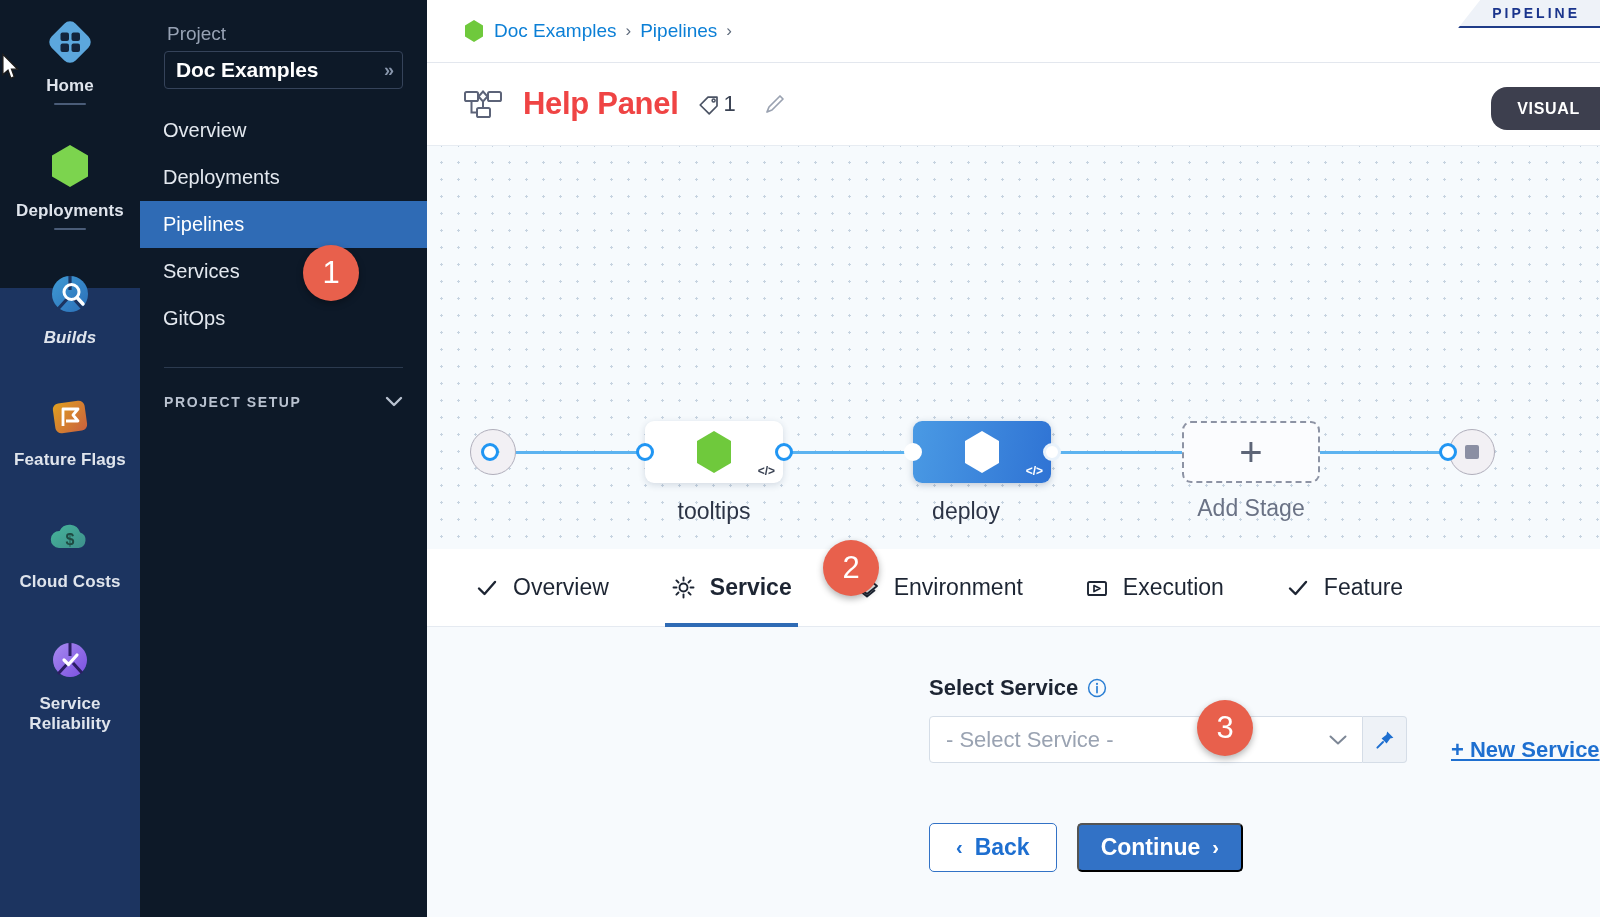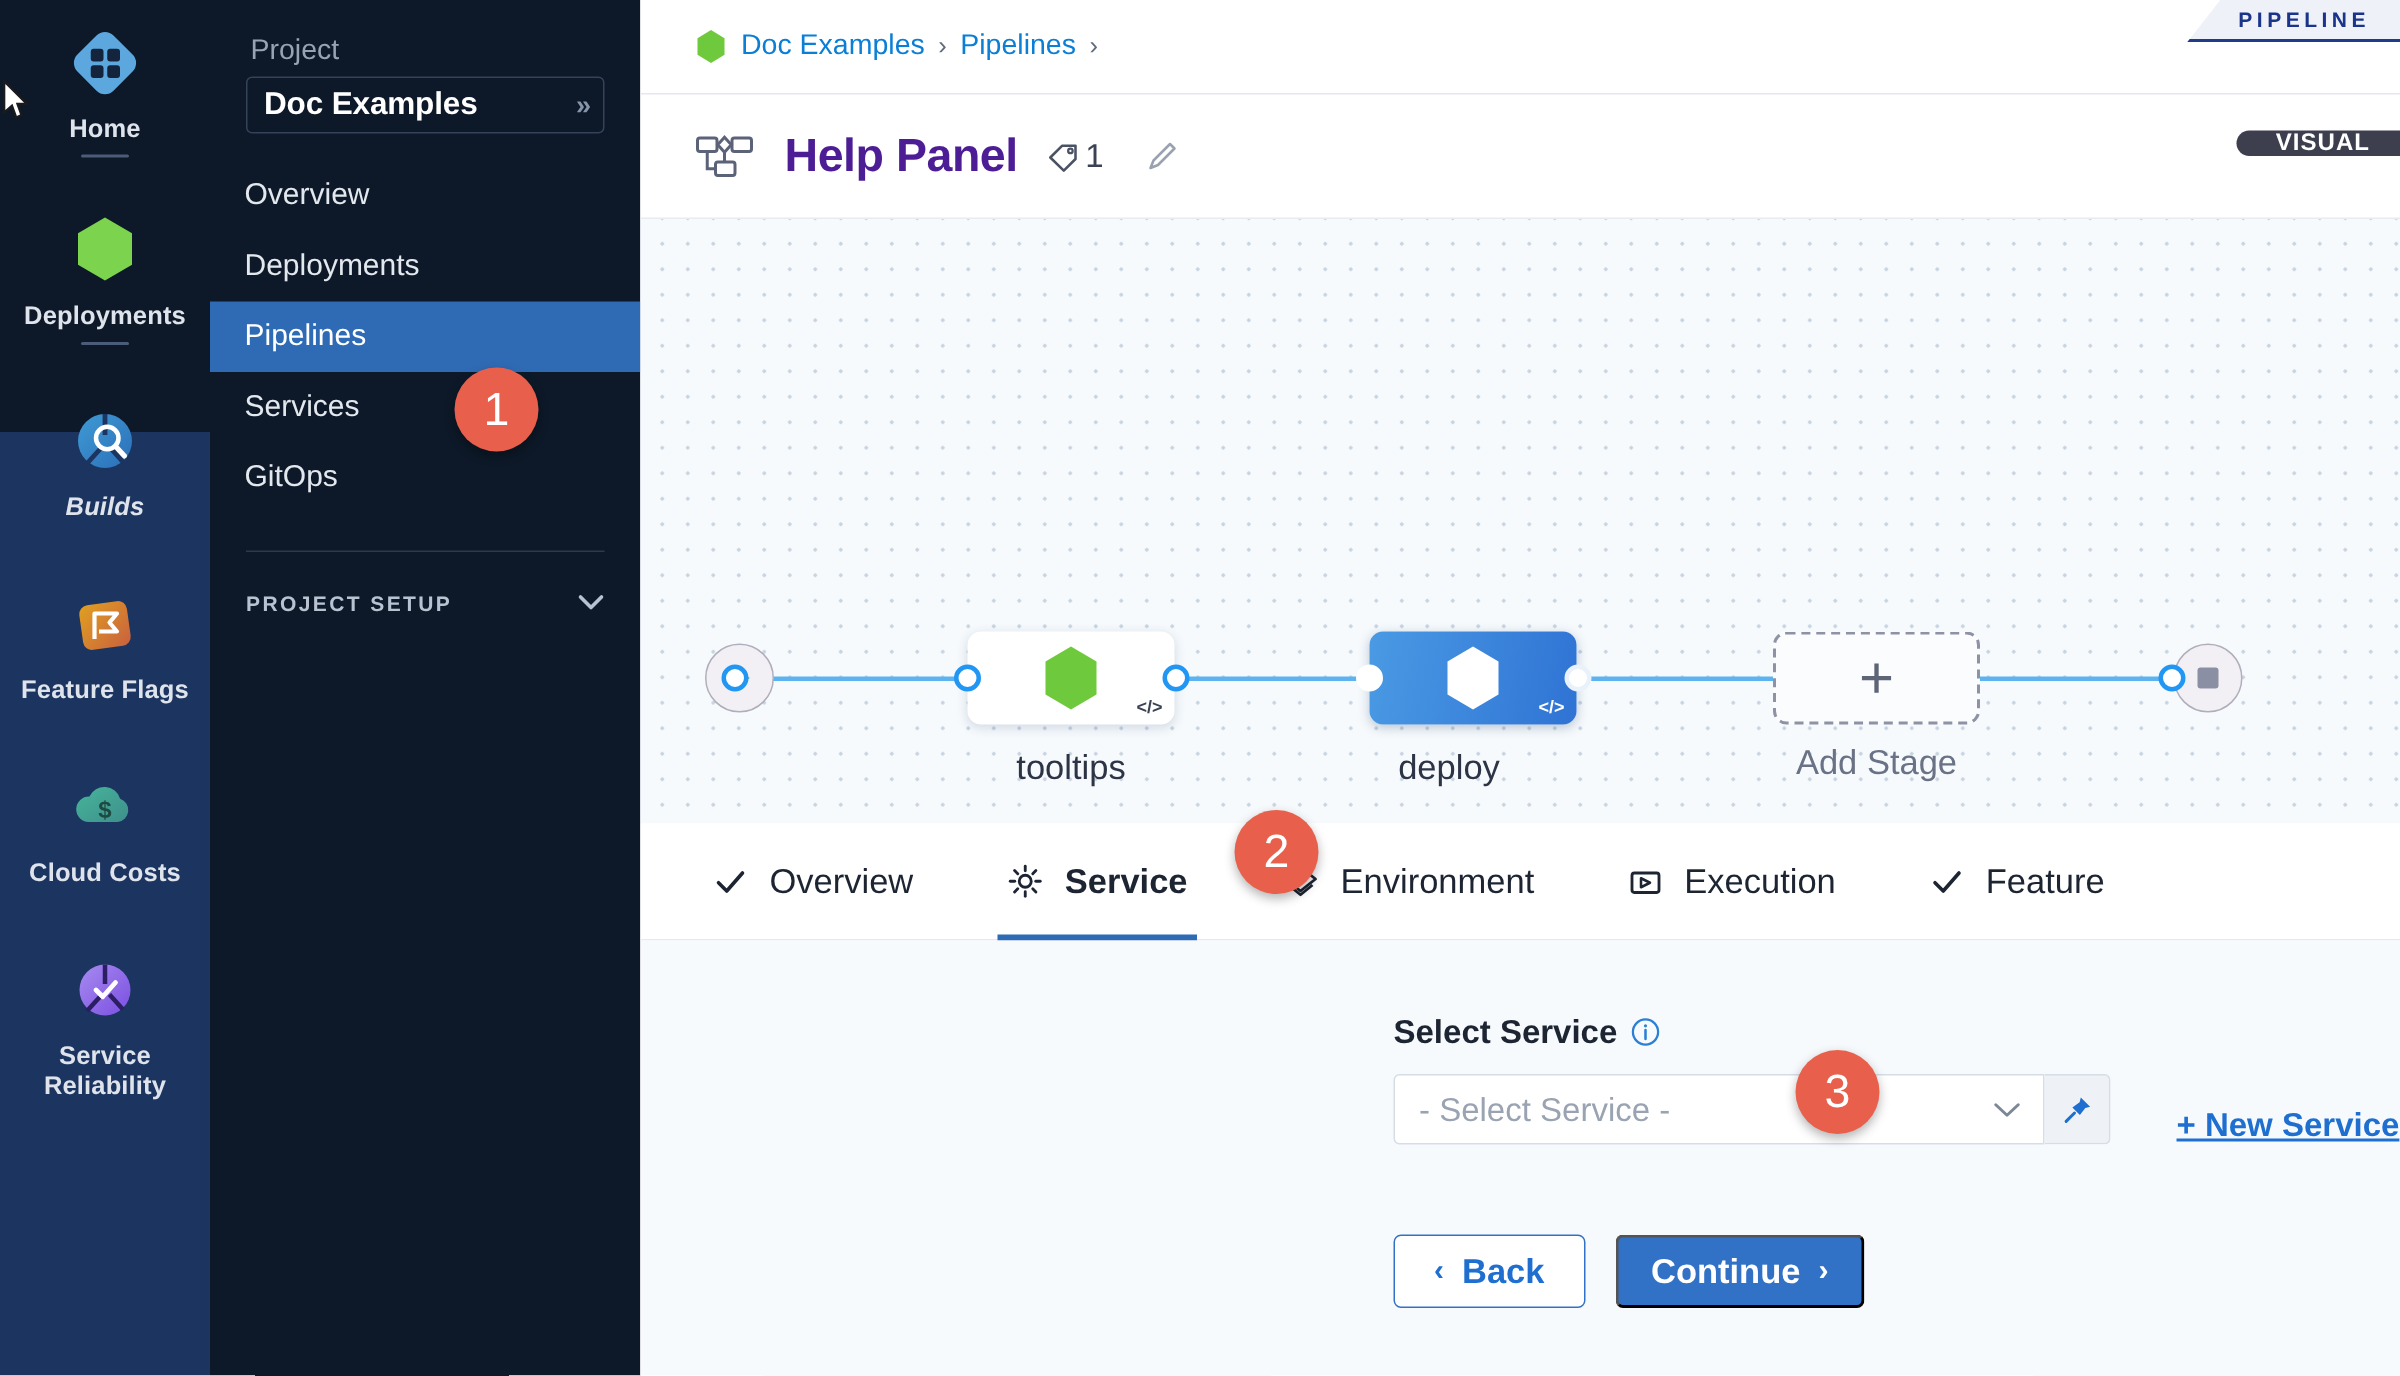--- a/index.html
+++ b/index.html
@@ -61,26 +61,26 @@
   .pipe-tab {
     position: absolute; right: 0; top: 0; height: 28px;
     background: #eef2f8; border-bottom: 2px solid #1f3c88;
     color: #1a348c; font-size: 14px; font-weight: bold; letter-spacing: 3px;
     display: flex; align-items: center; padding: 0 20px 0 34px;
     clip-path: polygon(22px 0, 100% 0, 100% 100%, 0 100%);
   }
 
   .titlebar { height: 83px; border-top: 1px solid #e3e7ee; display: flex; align-items: center; padding-left: 36px; position: relative; background:#fff; }
   .title-ico { width: 40px; height: 36px; margin-right: 20px; }
-  .title-text { font-size: 31px; font-weight: bold; color: #4c1d95; letter-spacing: -.3px; }
+  .title-text { font-size: 31px; font-weight: bold; color: #ef4444; letter-spacing: -.3px; }
   .tag-ico { width: 24px; height: 24px; margin-left: 18px; }
   .tag-count { font-size: 22px; color: #3a4253; margin-left: 3px; }
   .pencil-ico { width: 23px; height: 23px; margin-left: 27px; }
   .visual-pill {
-    position: absolute; right: 0; top: 24px; height: 17px;
+    position: absolute; right: 0; top: 24px; height: 43px;
     background: #3d3f4e; border-radius: 16px 0 0 16px;
     color: #ffffff; font-size: 16px; font-weight: bold; letter-spacing: .7px;
     display: flex; align-items: center; padding: 0 20px 0 26px;
   }
 
   
   .canvas {
     height: 404px; position: relative; overflow: hidden;
     background-color: #f6fafd;
     background-image: radial-gradient(#c6d3e0 1px, transparent 1.3px);

